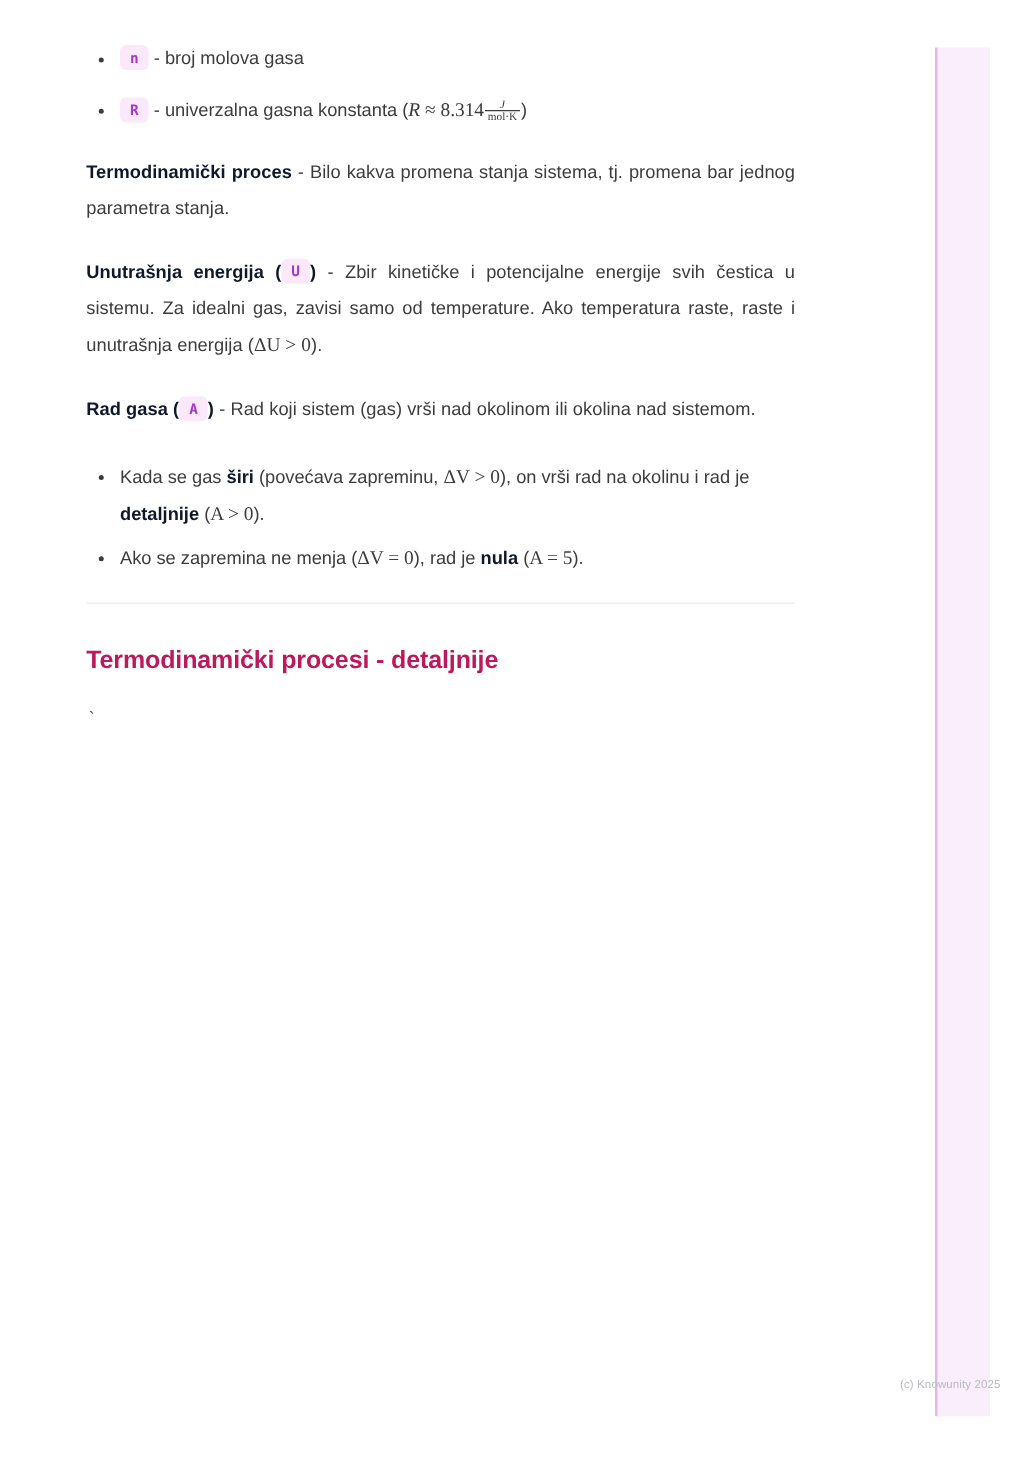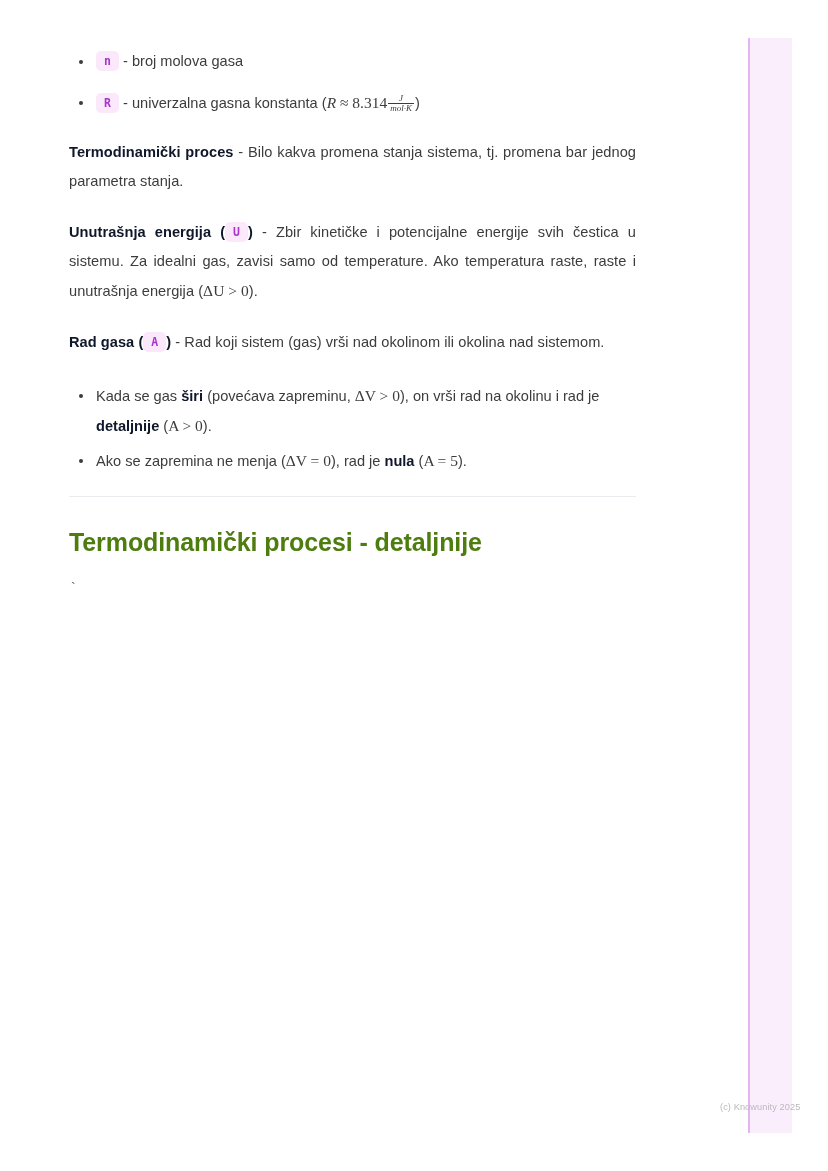--- a/index.html
+++ b/index.html
@@ -30,21 +30,21 @@
     top: 38px;
     width: 3px;
     height: 1095px;
     background: #e3b6ef;
   }
 
   
   #content {
     position: absolute;
     left: 69px;
-    top: 47px;
+    top: 33px;
     width: 567px;
   }
 
   .para {
     font-size: 14.6px;
     line-height: 29px;
     color: #3c3c3c;
     text-align: justify;
     margin: 0 0 22px 0;
     letter-spacing: 0.05px;
@@ -109,35 +109,35 @@
     display: inline-block;
     vertical-align: middle;
     text-align: center;
     font-size: 9px;
     line-height: 1.05;
     position: relative;
     top: -1px;
     margin: 0 1px;
   }
   .frac .num { display: block; border-bottom: 1px solid #3c3c3c; padding: 0 2px; font-style: italic; }
-  .frac .den { display: block; padding: 0 2px; font-style: italic; }
+  .frac .den { display: block; padding: 0 2px; }
 
   
   .divider {
     border: 0;
     border-top: 1px solid #ececf0;
     margin: 18px 0 31px 0;
     width: 100%;
   }
 
   
   .h2 {
-    font-size: 25px;
+    font-size: 20px;
     font-weight: 700;
-    color: #4d7c0f;
+    color: #be185d;
     margin: 0 0 22px 0;
     letter-spacing: -0.1px;
     line-height: 28px;
   }
 
   
   .backtick {
     font-family: "Liberation Sans", sans-serif;
     font-size: 14px;
     color: #55555a;

